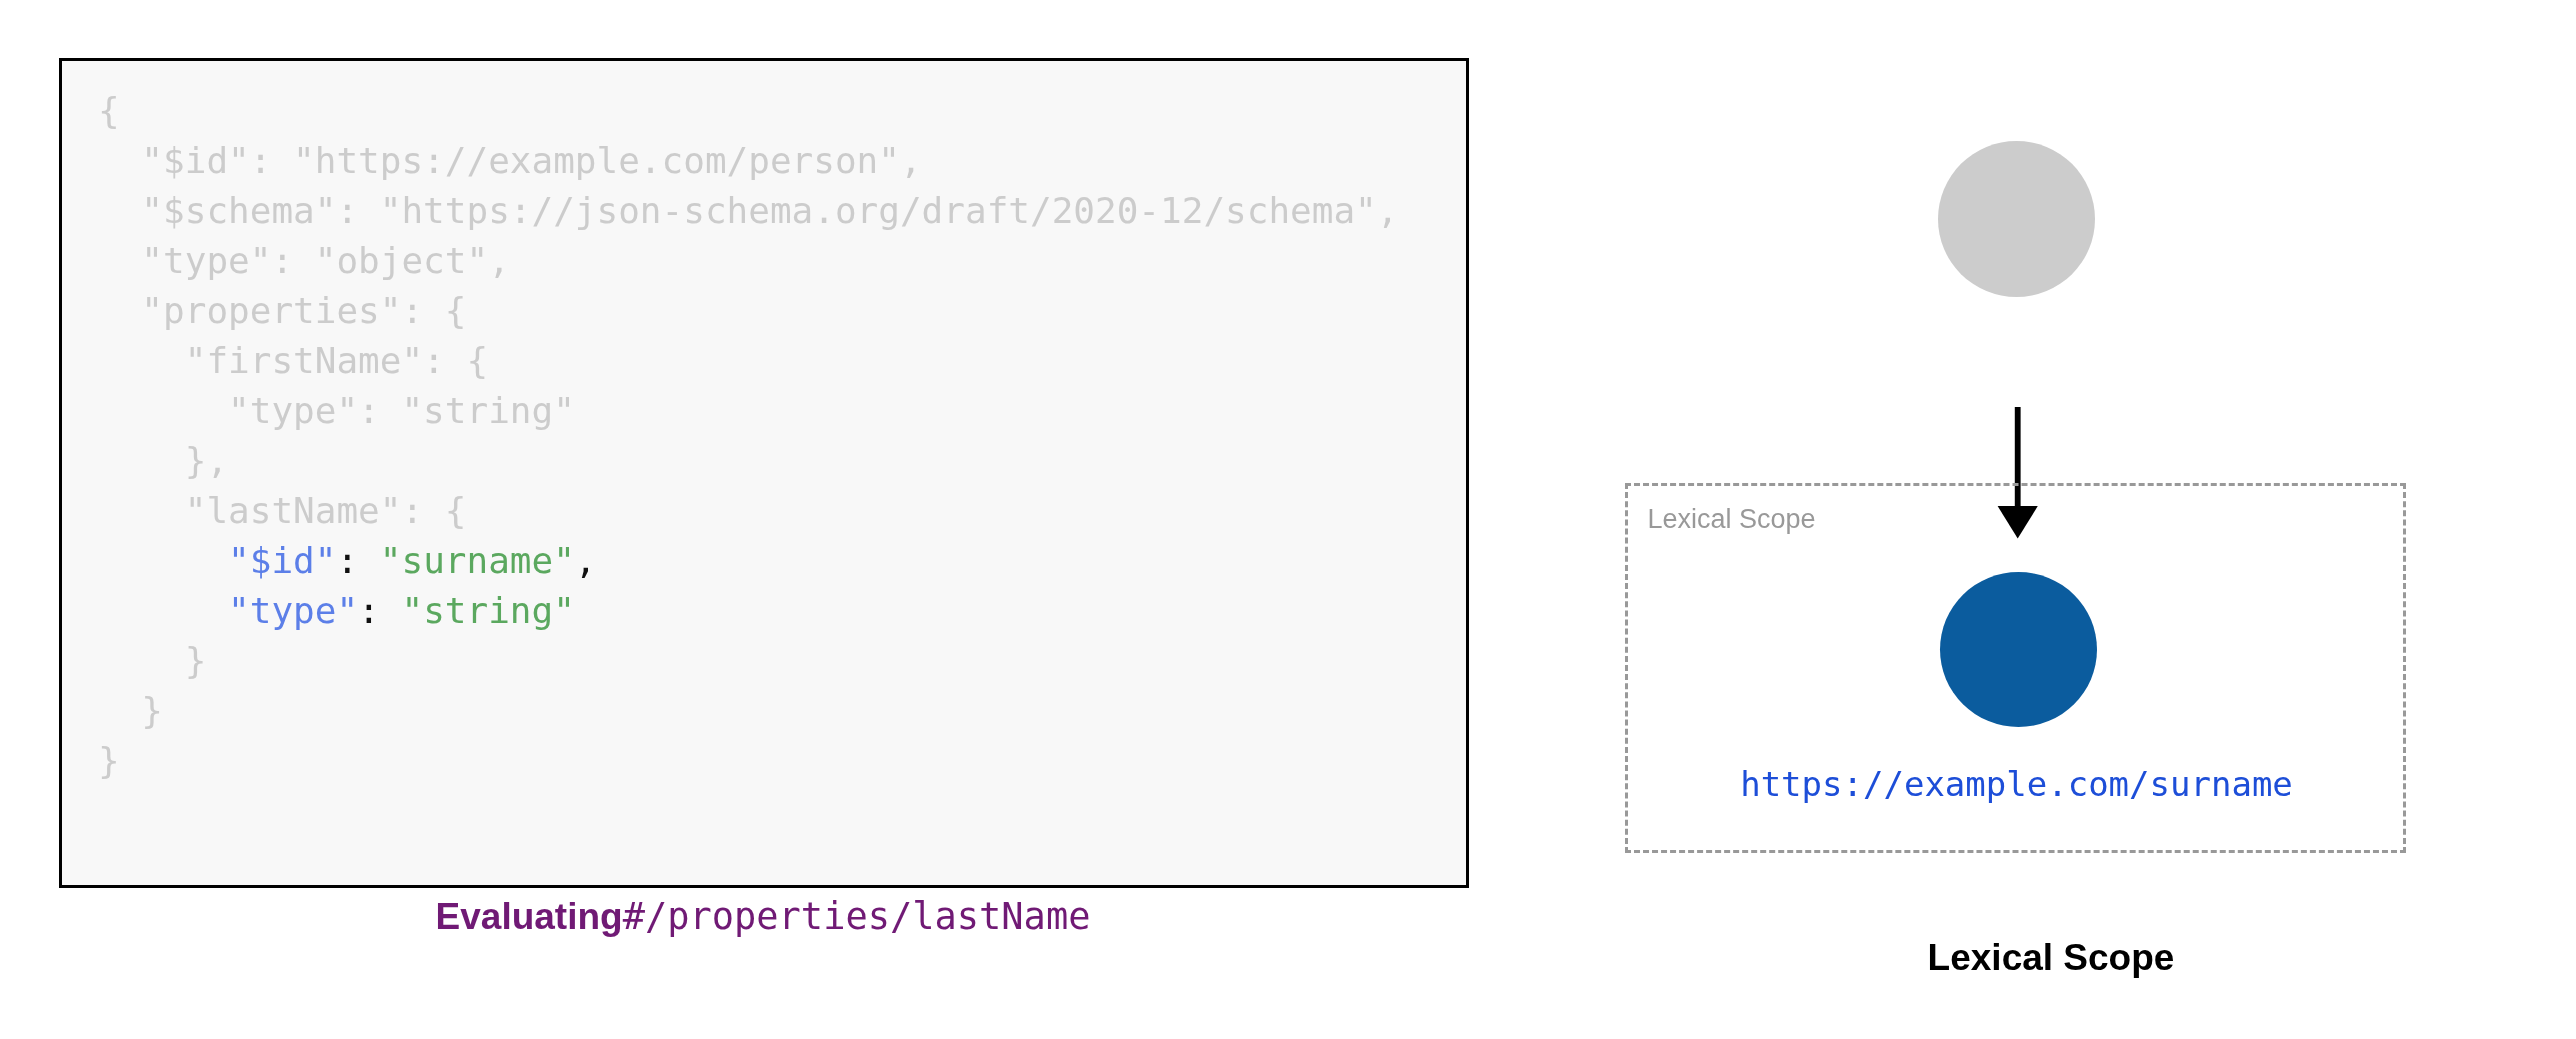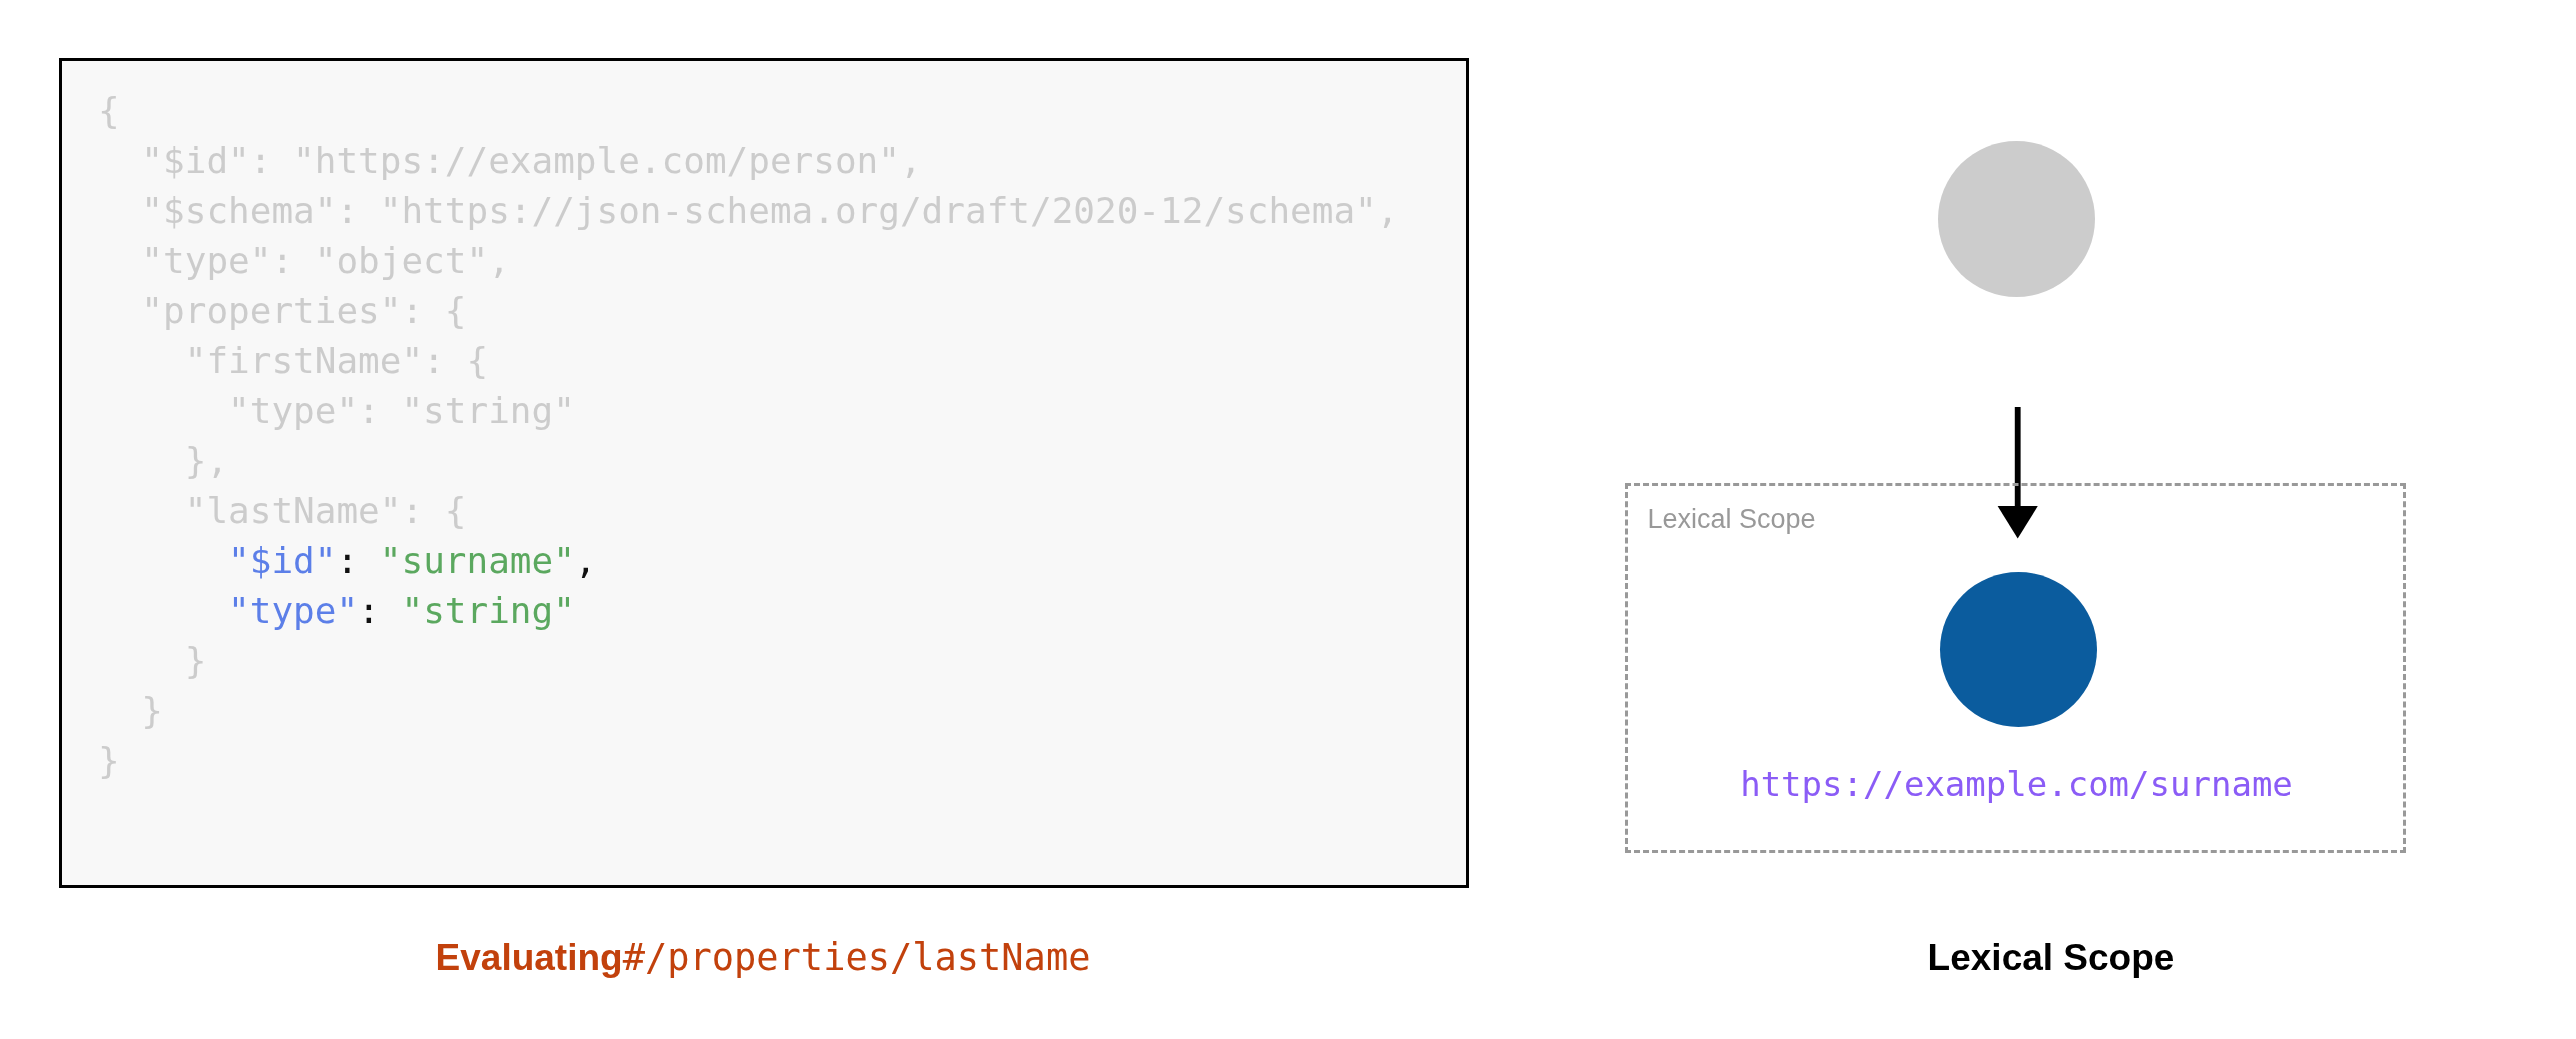--- a/index.html
+++ b/index.html
@@ -50,26 +50,26 @@
   }
   .code-line { display: block; height: 50px; }
   .tok-dim   { color: #cccccc; }
   .tok-key   { color: #5c7fe8; }
   .tok-str   { color: #5ba85f; }
   .tok-punct { color: #111111; }
 
   #left-caption {
     position: absolute;
     left: 0;
-    top: 933px;
+    top: 892px;
     width: 1526px;
     text-align: center;
     font-size: 37px;
     line-height: 49px;
-    color: #c2410c;
+    color: #701a75;
     white-space: nowrap;
   }
   #left-caption .cap-strong {
     font-family: "Liberation Sans", sans-serif;
     font-weight: bold;
   }
   #left-caption .cap-mono {
     font-family: "DejaVu Sans Mono", "Liberation Mono", monospace;
     font-weight: normal;
   }
@@ -148,21 +148,21 @@
   }
   #scope-node-label {
     position: absolute;
     left: 101px;
     top: 763px;
     width: 779px;
     text-align: center;
     font-family: "DejaVu Sans Mono", "Liberation Mono", monospace;
     font-size: 34px;
     line-height: 43px;
-    color: #8b5cf6;
+    color: #1d4ed8;
     white-space: nowrap;
   }
 
   #right-caption {
     position: absolute;
     left: 0;
     top: 933px;
     width: 1050px;
     text-align: center;
     font-family: "Liberation Sans", sans-serif;

